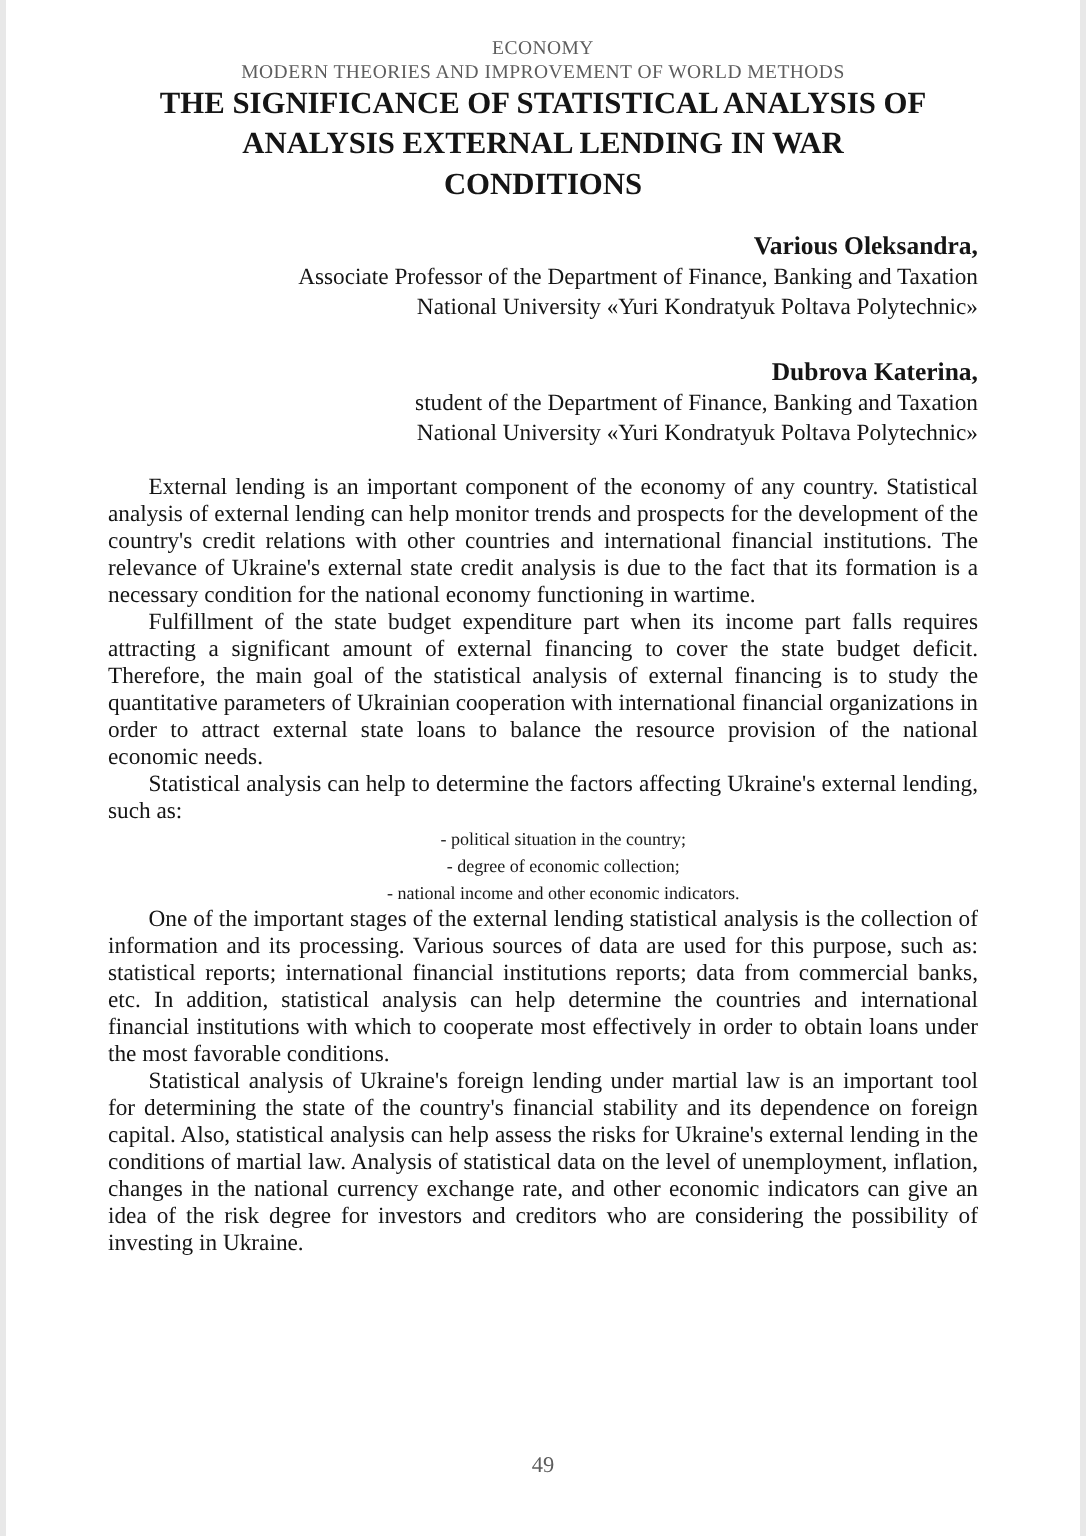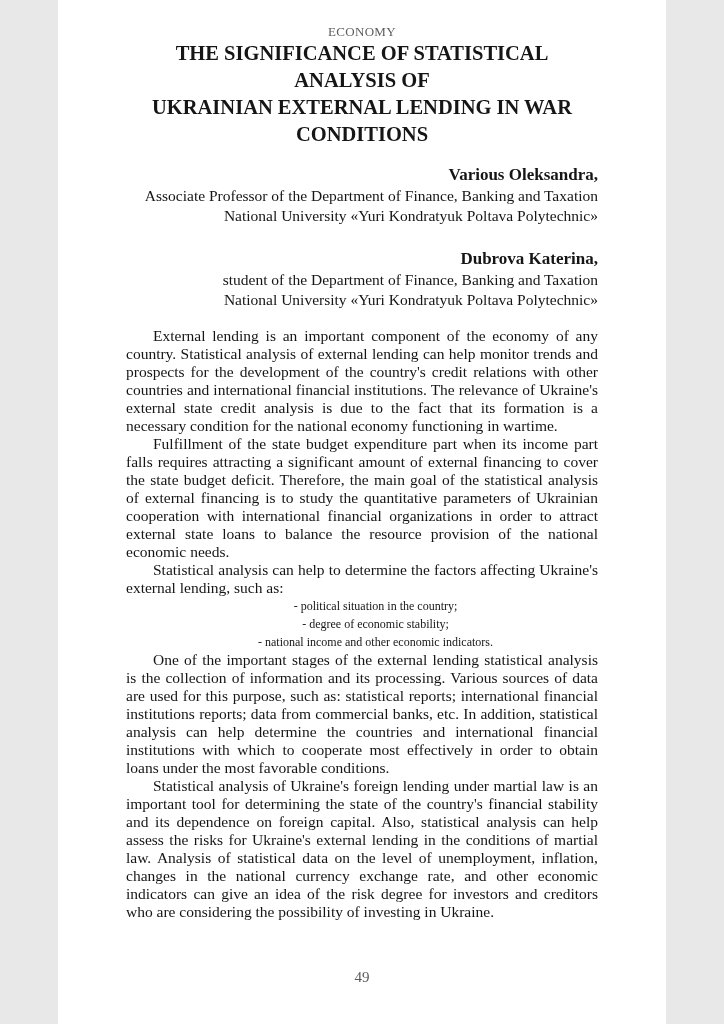--- a/index.html
+++ b/index.html
@@ -1,19 +1,19 @@
 <!DOCTYPE html>
 <html style="--bg: #ffffff; --header-text: #5d5d5d; --body-text: #151515; --page-number: #5d5d5d;"><head>
 <meta charset="utf-8">
 <style>
   * { margin: 0; padding: 0; box-sizing: border-box; }
   html, body { background: #e8e8e8; }
   .page {
     position: relative;
-    width: 608px;
+    width: 716px;
     height: 1024px;
     margin: 0 auto;
     background: var(--bg, #ffffff);
     font-family: "Liberation Serif", "DejaVu Serif", serif;
     color: var(--body-text, #151515);
     padding: 24px 68px 0 68px;
     overflow: hidden;
   }
   .running-header {
     text-align: center;
@@ -64,25 +64,26 @@
     color: var(--page-number, #5d5d5d);
   }
 </style>
 </head>
 <body>
 
 <div class="page">
 
   <div class="running-header">
     <div>ECONOMY</div>
+    <div>MODERN THEORIES AND IMPROVEMENT OF WORLD METHODS</div>
   </div>
 
   <div class="article-title">
       <div>THE SIGNIFICANCE OF STATISTICAL ANALYSIS OF</div>
-      <div>UKRAINIAN EXTERNAL LENDING IN WAR</div>
+      <div>ANALYSIS EXTERNAL LENDING IN WAR</div>
       <div>CONDITIONS</div>
     </div>
 
   <div class="authors-section">
       <div class="author-block">
         <div class="author-name">Various Oleksandra,</div>
         <div class="author-detail">Associate Professor of the Department of Finance, Banking and Taxation</div>
         <div class="author-detail">National University «Yuri Kondratyuk Poltava Polytechnic»</div>
       </div>
       <div class="author-block">
@@ -90,21 +91,21 @@
         <div class="author-detail">student of the Department of Finance, Banking and Taxation</div>
         <div class="author-detail">National University «Yuri Kondratyuk Poltava Polytechnic»</div>
       </div>
     </div>
 
   <div class="article-body">
       <div class="body-paragraph">External lending is an important component of the economy of any country. Statistical analysis of external lending can help monitor trends and prospects for the development of the country's credit relations with other countries and international financial institutions. The relevance of Ukraine's external state credit analysis is due to the fact that its formation is a necessary condition for the national economy functioning in wartime.</div>
       <div class="body-paragraph">Fulfillment of the state budget expenditure part when its income part falls requires attracting a significant amount of external financing to cover the state budget deficit. Therefore, the main goal of the statistical analysis of external financing is to study the quantitative parameters of Ukrainian cooperation with international financial organizations in order to attract external state loans to balance the resource provision of the national economic needs.</div>
       <div class="body-paragraph">Statistical analysis can help to determine the factors affecting Ukraine's external lending, such as:</div>
       <div class="list-paragraph">- political situation in the country;</div>
-      <div class="list-paragraph">- degree of economic stability;</div>
+      <div class="list-paragraph">- degree of economic collection;</div>
       <div class="list-paragraph">- national income and other economic indicators.</div>
       <div class="body-paragraph">One of the important stages of the external lending statistical analysis is the collection of information and its processing. Various sources of data are used for this purpose, such as: statistical reports; international financial institutions reports; data from commercial banks, etc. In addition, statistical analysis can help determine the countries and international financial institutions with which to cooperate most effectively in order to obtain loans under the most favorable conditions.</div>
       <div class="body-paragraph">Statistical analysis of Ukraine's foreign lending under martial law is an important tool for determining the state of the country's financial stability and its dependence on foreign capital. Also, statistical analysis can help assess the risks for Ukraine's external lending in the conditions of martial law. Analysis of statistical data on the level of unemployment, inflation, changes in the national currency exchange rate, and other economic indicators can give an idea of the risk degree for investors and creditors who are considering the possibility of investing in Ukraine.</div>
     </div>
 
   <div class="page-number">49</div>
 
 </div>
 
 </body></html>

